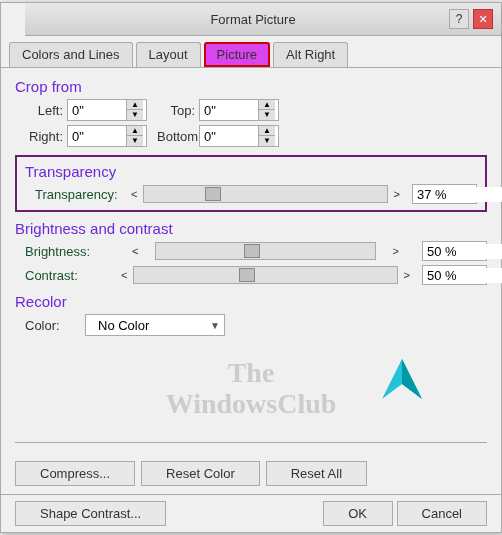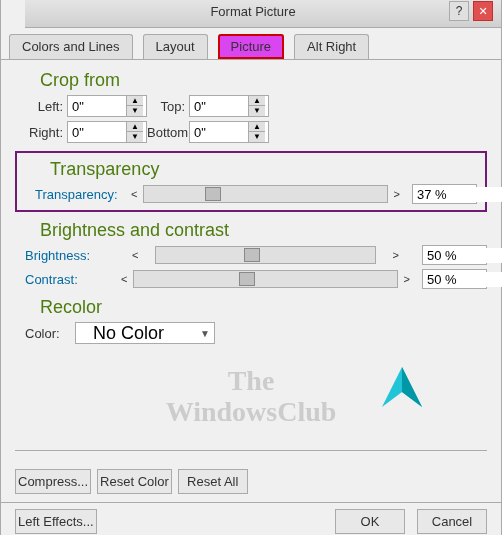--- a/index.html
+++ b/index.html
@@ -64,21 +64,21 @@
       background: #f0f0f0;
       border-bottom: 1px solid #aaa;
     }
 
     .tab {
       padding: 4px 12px;
       border: 1px solid #aaa;
       border-bottom: none;
       background: #e0e0e0;
       cursor: pointer;
-      margin-right: 10px;
+      margin-right: 3px;
       font-size: 13px;
       color: #333;
       border-radius: 3px 3px 0 0;
     }
 
     .tab.active {
       background: #d946ef;
       border-bottom: 1px solid #f0f0f0;
       font-weight: normal;
       outline: 2px solid #cc0000;
@@ -139,21 +139,21 @@
 
     .slider-row {
       display: flex;
       align-items: center;
       gap: 4px;
     }
 
     .slider-label {
       width: 90px;
       font-size: 13px;
-      color: #0369a1;
+      color: #14532d;
     }
 
     .slider-arrow {
       font-size: 11px;
       color: #333;
       cursor: pointer;
       padding: 0 2px;
     }
 
     .slider-track {
@@ -206,23 +206,22 @@
       align-items: center;
       border: 1px solid #aaa;
       background: white;
       height: 22px;
       width: 140px;
       cursor: pointer;
     }
 
     .color-dropdown-text {
       flex: 1;
-      padding: 0 6px;
-      font-size: 18px;
-      margin-left: 11px;
+      padding: 0 12px;
+      font-size: 13px;
     }
 
     .color-dropdown-arrow {
       padding: 0 4px;
       font-size: 10px;
       color: #555;
     }
 
     .preview-area {
       height: 90px;
@@ -257,58 +256,58 @@
       border-top: 1px solid #aaa;
     }
 
     .bottom-left {
       display: flex;
       gap: 6px;
     }
 
     .bottom-right {
       display: flex;
-      gap: 12px;
+      gap: 4px;
     }
 
     .btn {
-      padding: 4px 2px;
+      padding: 4px 24px;
       border: 1px solid #aaa;
       background: #e8e8e8;
       cursor: pointer;
       font-size: 13px;
       color: #333;
       min-width: 70px;
       text-align: center;
     }
 
     .btn-ok {
       min-width: 70px;
       background: #e8e8e8;
     }
 
     .section-header {
-      font-size: 18px;
-      color: #4d7c0f;
+      font-size: 15px;
+      color: #6d28d9;
       margin-bottom: 4px;
-      margin-left: 25px;
     }
 
     .indent {
       padding-left: 10px;
     }
 
     .crop-section {
       margin-bottom: 8px;
     }
 
     .form-row {
       display: flex;
       align-items: center;
       margin-bottom: 4px;
+      gap: 10px;
     }
 
     .form-field {
       display: flex;
       align-items: center;
       gap: 4px;
     }
 
     .field-label {
       width: 38px;
@@ -466,20 +465,20 @@
   </div>
 
   <div style="display:flex; gap:6px; padding: 0 14px 8px 14px;">
     <button class="btn">Compress...</button>
     <button class="btn">Reset Color</button>
     <button class="btn">Reset All</button>
   </div>
 
   <div class="bottom-buttons">
     <div class="bottom-left">
-      <button class="btn">Left Effects...</button>
+      <button class="btn">Shape Contrast...</button>
     </div>
     <div class="bottom-right">
       <button class="btn btn-ok">OK</button>
       <button class="btn">Cancel</button>
     </div>
   </div>
 </div>
 
 </body></html>

